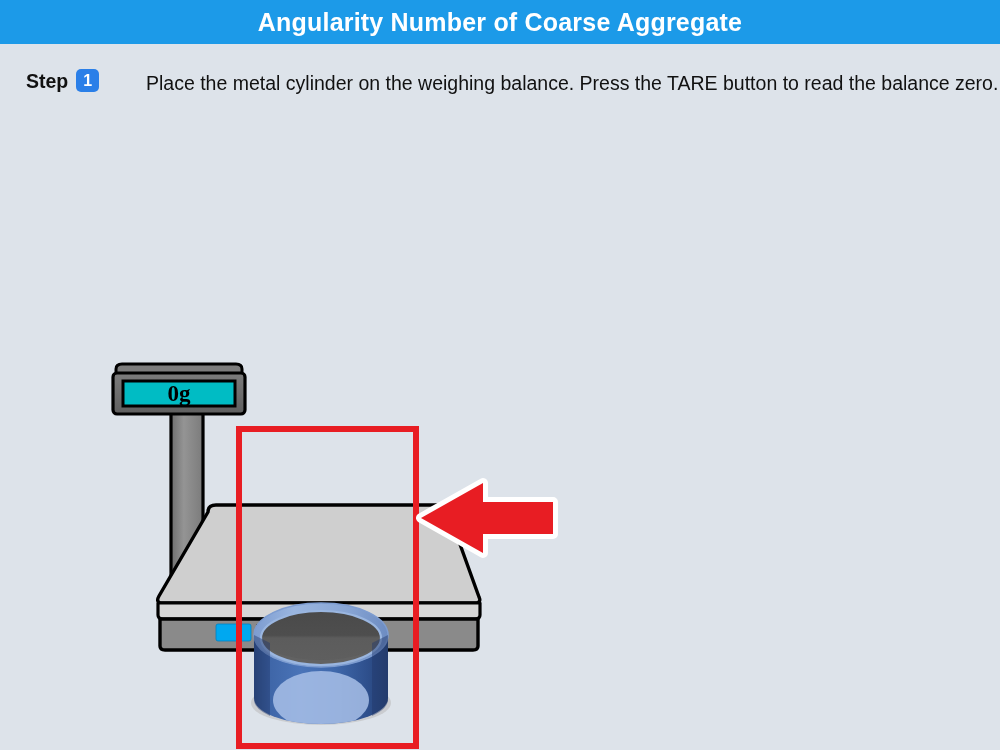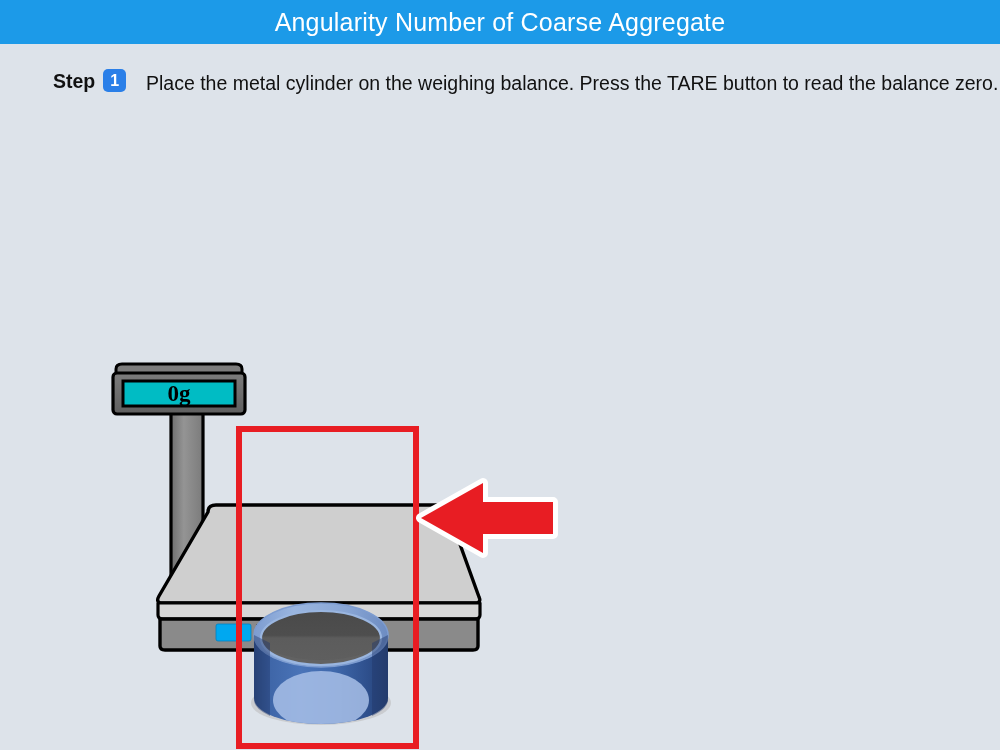--- a/index.html
+++ b/index.html
@@ -23,38 +23,37 @@
     width: 1000px;
     height: 44px;
     background: #1c9ae8;
     display: flex;
     align-items: center;
     justify-content: center;
   }
   #header-title {
     color: #ffffff;
     font-size: 25px;
-    font-weight: normal;
+    font-weight: bold;
     letter-spacing: 0.2px;
     line-height: 1;
   }
 
   
   #step-block {
     position: absolute;
     left: 26px;
     top: 70px;
     width: 952px;
   }
   #step-word {
     font-weight: bold;
     font-size: 19.5px;
     color: #111111;
     vertical-align: middle;
-    margin-left: 27px;
   }
   #step-badge {
     display: inline-block;
     width: 23px;
     height: 23px;
     line-height: 23px;
     text-align: center;
     background: #2a7fe8;
     color: #ffffff;
     font-size: 16px;

